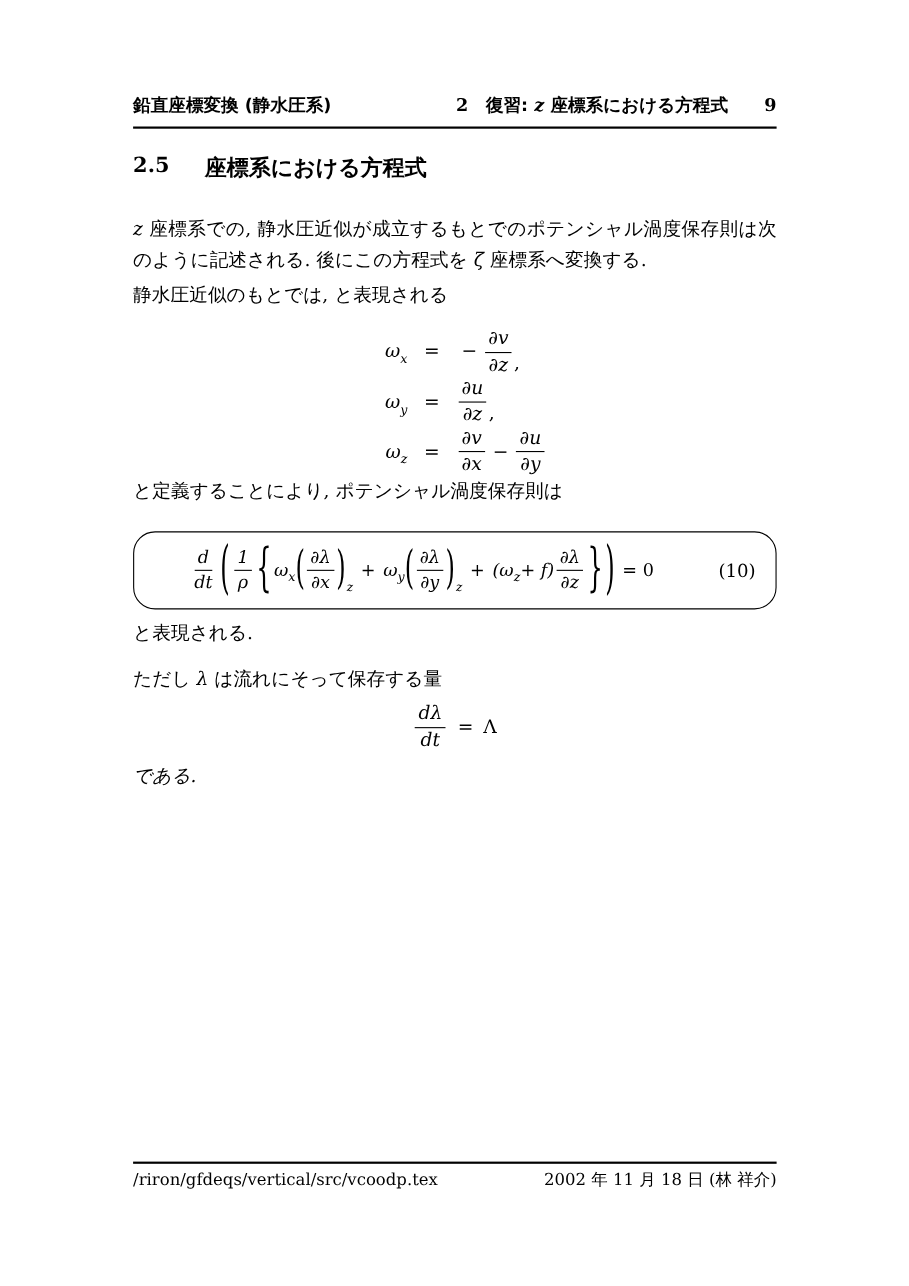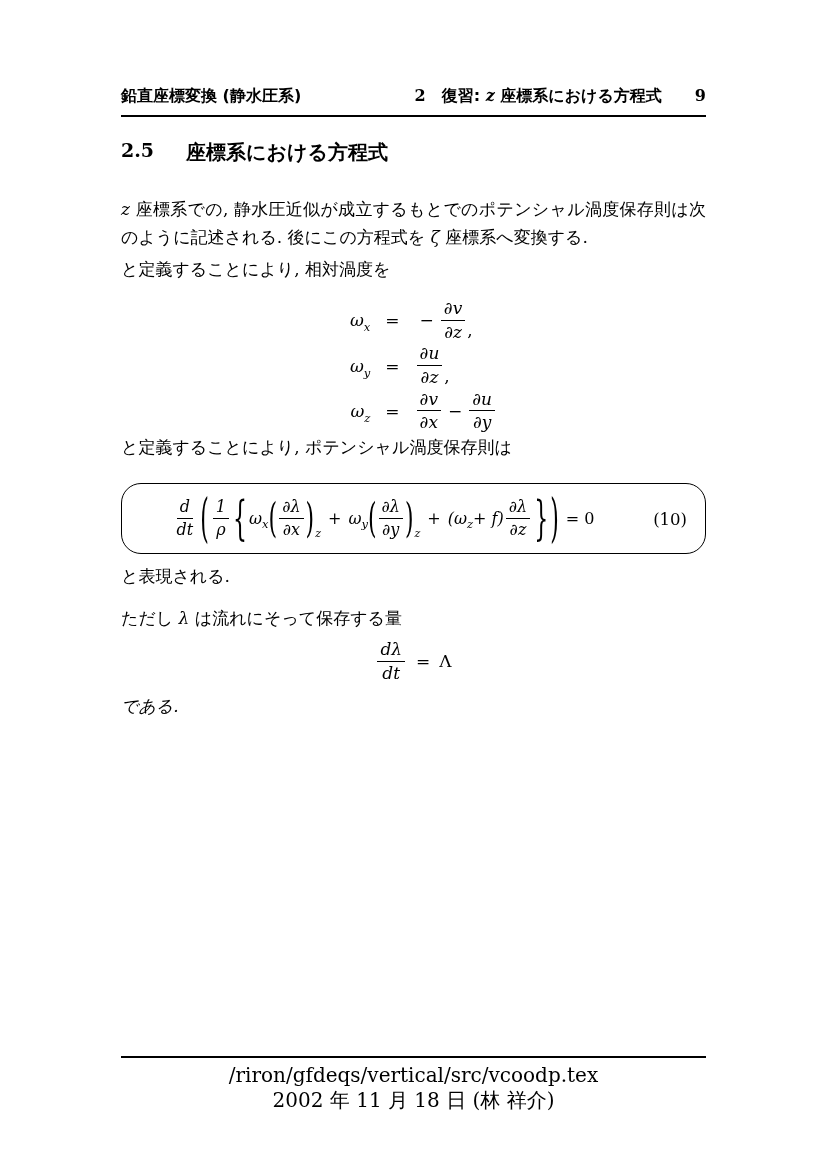--- a/index.html
+++ b/index.html
@@ -71,42 +71,42 @@
   .eq-tag { position:absolute; right:18px; top:50%; transform:translateY(-50%);
             font-style:normal; font-size:16.5px; }
 
   
   .eq-lambda { top:640px; display:flex; align-items:center; justify-content:center; font-size:17px; }
   .eq-lambda .rel { font-style:normal; margin:0 9px; }
   .eq-lambda .cap { font-style:normal; }
 
   
   .footer-rule { top:1056px; height:1.5px; background:#000; }
-  .footer { top:1063px; display:flex; justify-content:space-between; align-items:center; font-size:20px;flex-direction:column; }
+  .footer { top:1063px; display:flex; justify-content:space-between; align-items:flex-start; font-size:15px; }
 </style>
 </head>
 <body>
 
 <div class="page">
 
   <div class="blk header">
     <span>鉛直座標変換 (静水圧系)</span>
     <span class="h-mid"><span class="h-num h-secno">2</span><span>復習: </span><span class="mvar">z</span><span> 座標系における方程式</span></span>
     <span class="h-page">9</span>
   </div>
   <div class="blk header-rule"></div>
 
   <div class="blk sec-head">
     <span class="sec-num">2.5</span>
     <span>座標系における方程式</span>
   </div>
 
   <div class="blk jp p1"><span class="mvar">z</span><span> 座標系での, 静水圧近似が成立するもとでのポテンシャル渦度保存則は次のように記述される. 後にこの方程式を </span><span class="mvar">ζ</span><span> 座標系へ変換する.</span></div>
 
-  <div class="blk jp p2">と定義することにより, 相対渦度を</div>
+  <div class="blk jp p2">静水圧近似のもとでは, と表現される</div>
 
   <div class="blk eq-omega">
     <div class="align math">
       <span class="lhs">
           <span>ω</span>
           <span class="sb">x</span>
         </span>
       <span class="rel">=</span>
       <span class="rhs">
           <span class="op">−</span>

